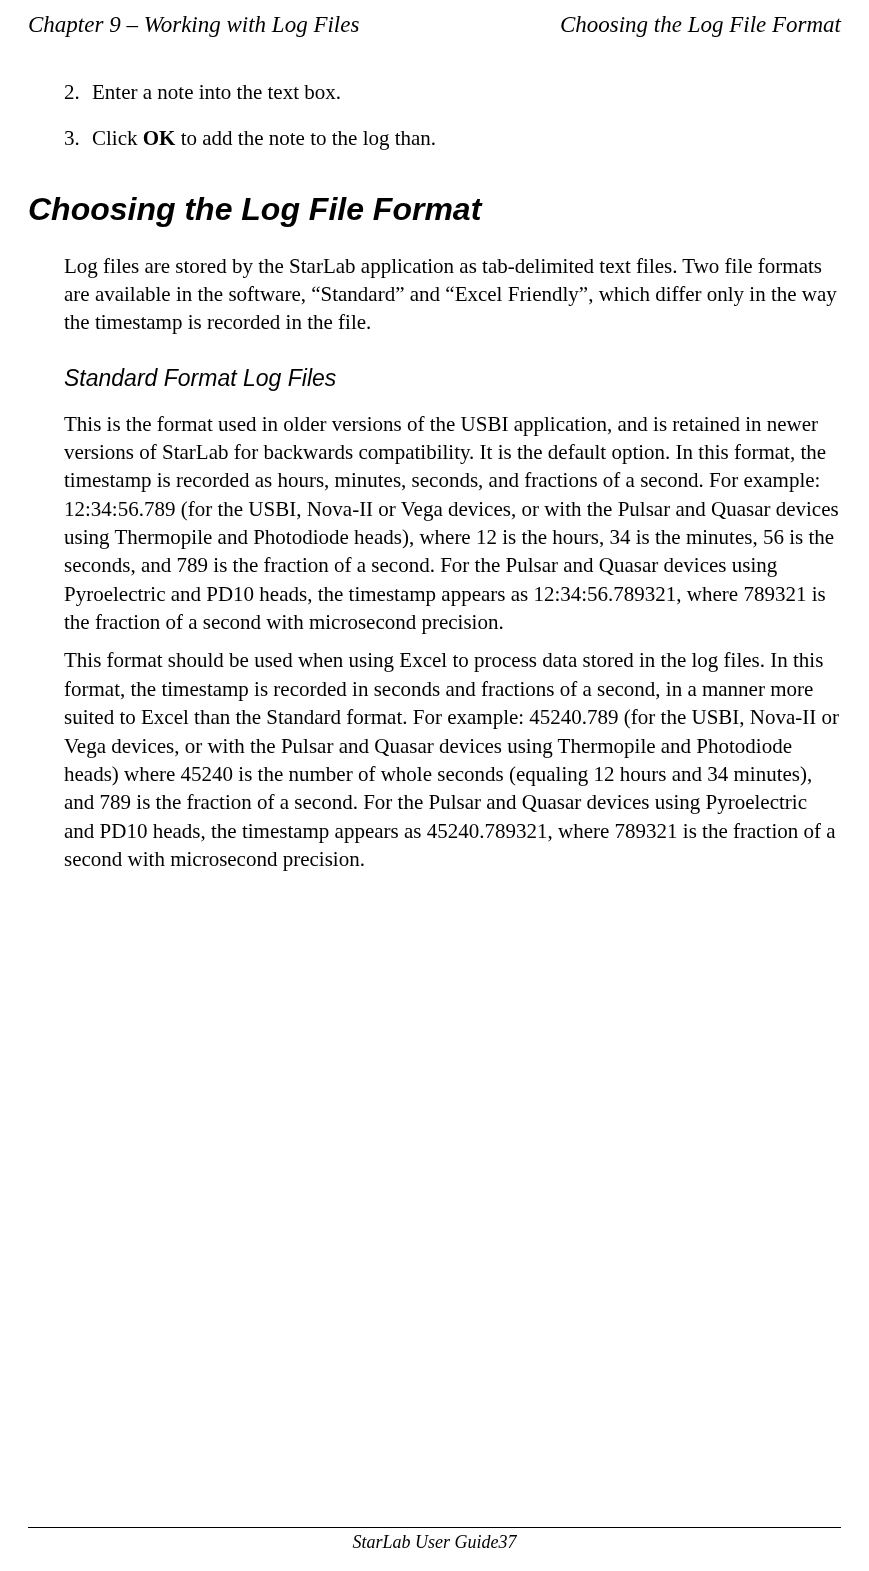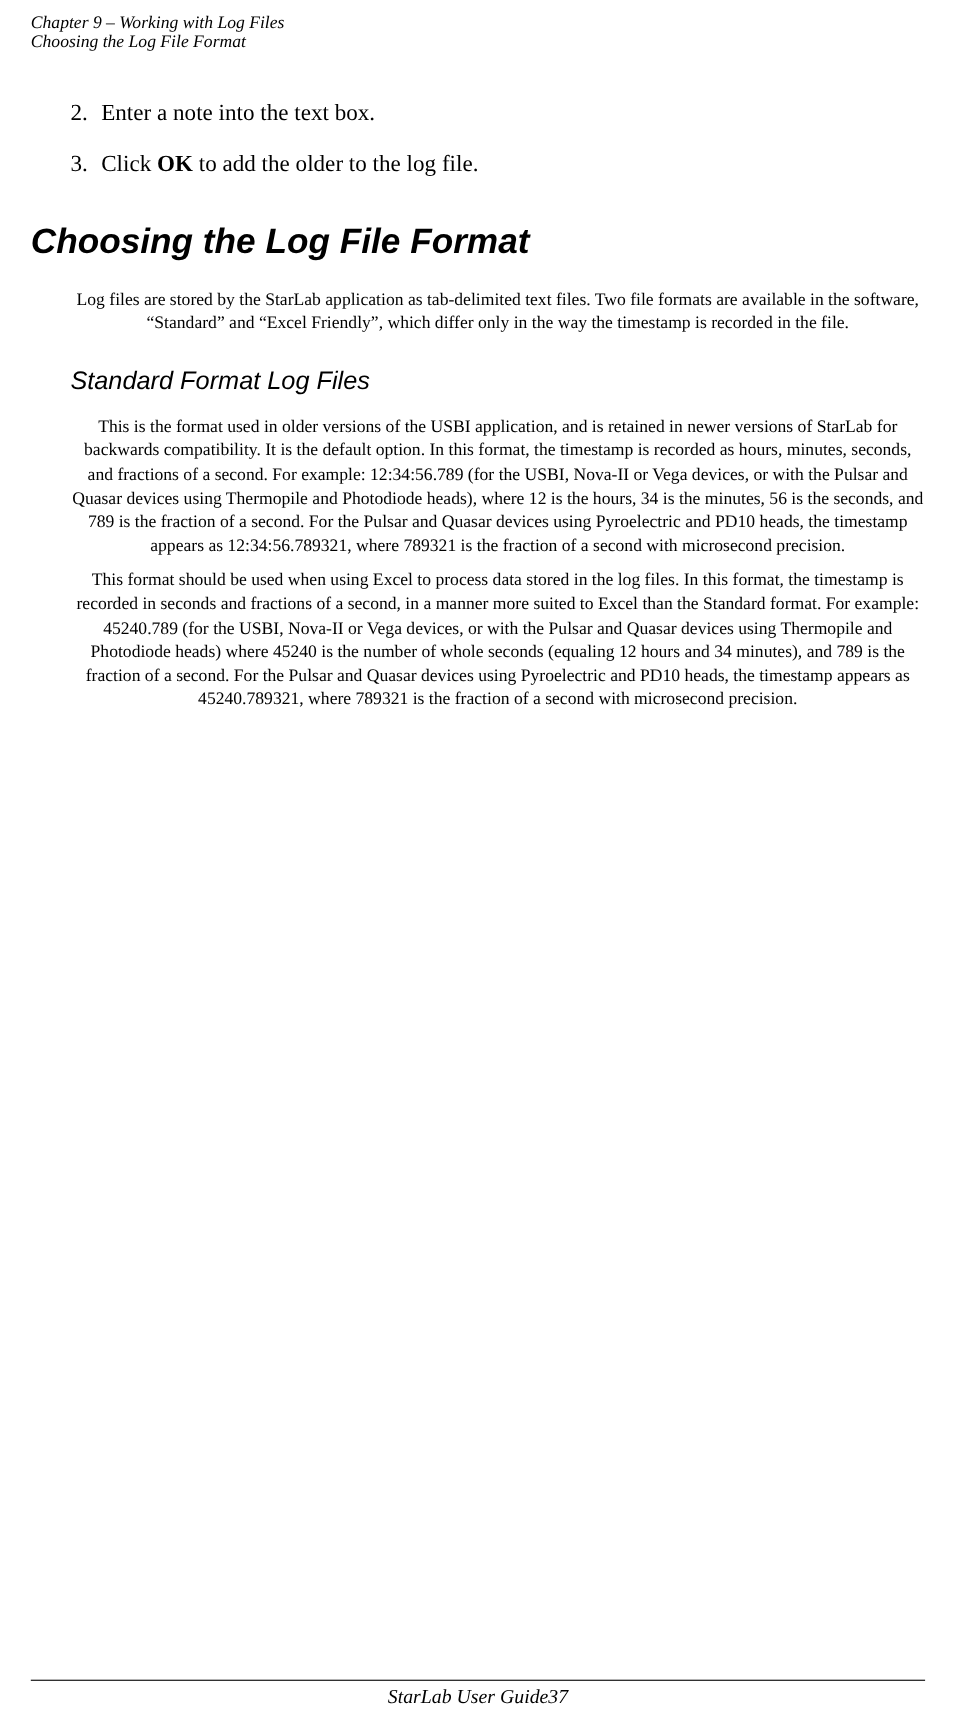--- a/index.html
+++ b/index.html
@@ -8,25 +8,24 @@
       padding: 0;
       background: white;
       color: black;
       width: 869px;
       height: 1571px;
       position: relative;
       box-sizing: border-box;
     }
     .header {
       display: flex;
-      justify-content: center;
+      justify-content: space-between;
       font-style: italic;
-      font-size: 16px;
+      font-size: 23px;
       padding: 12px 28px 0 28px;
-      flex-direction: column;
     }
     .content {
       padding: 40px 28px 0 28px;
     }
     .list-item {
       display: flex;
       margin-bottom: 18px;
       margin-left: 36px;
       font-size: 21px;
       line-height: 1.35;
@@ -50,25 +49,24 @@
       font-family: Arial, Helvetica, sans-serif;
       font-weight: normal;
       font-style: italic;
       font-size: 23px;
       margin-top: 28px;
       margin-bottom: 18px;
       margin-left: 36px;
     }
     .para {
       margin-left: 36px;
-      font-size: 16px;
+      font-size: 21px;
       line-height: 1.35;
       margin-bottom: 10px;
       max-width: 780px;
-      text-align: center;
     }
     .footer {
       position: absolute;
       bottom: 18px;
       left: 0;
       right: 0;
       padding: 0 28px;
     }
     .footer-line {
       border-top: 1.5px solid black;
@@ -95,21 +93,21 @@
 
 <div class="content">
 
   <div class="list-item">
     <span class="list-number">2.</span>
     <span class="list-text">Enter a note into the text box.</span>
   </div>
 
   <div class="list-item">
     <span class="list-number">3.</span>
-    <span class="list-text"><span>Click </span><span class="ok-part">OK</span><span> to add the older to the log file.</span></span>
+    <span class="list-text"><span>Click </span><span class="ok-part">OK</span><span> to add the note to the log than.</span></span>
   </div>
 
   <div class="h1">Choosing the Log File Format</div>
 
   <div class="para">Log files are stored by the StarLab application as tab-delimited text files. Two file formats are available in the software, “Standard” and “Excel Friendly”, which differ only in the way the timestamp is recorded in the file.</div>
 
   <div class="h2">Standard Format Log Files</div>
 
   <div class="para">This is the format used in older versions of the USBI application, and is retained in newer versions of StarLab for backwards compatibility. It is the default option. In this format, the timestamp is recorded as hours, minutes, seconds, and fractions of a second. For example: 12:34:56.789 (for the USBI, Nova-II or Vega devices, or with the Pulsar and Quasar devices using Thermopile and Photodiode heads), where 12 is the hours, 34 is the minutes, 56 is the seconds, and 789 is the fraction of a second. For the Pulsar and Quasar devices using Pyroelectric and PD10 heads, the timestamp appears as 12:34:56.789321, where 789321 is the fraction of a second with microsecond precision.</div>
 

